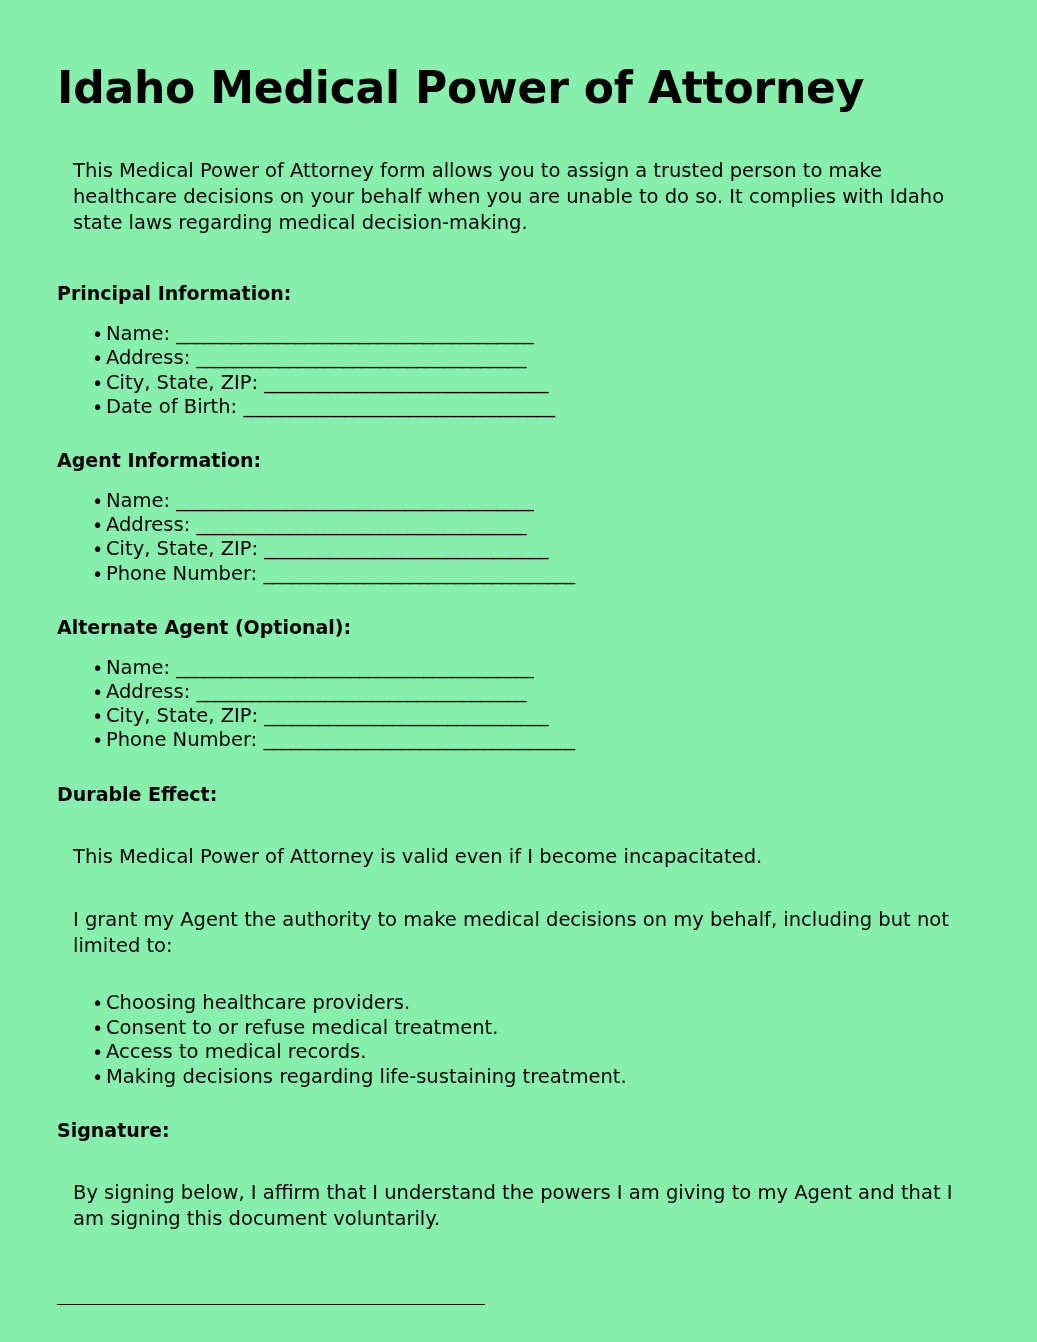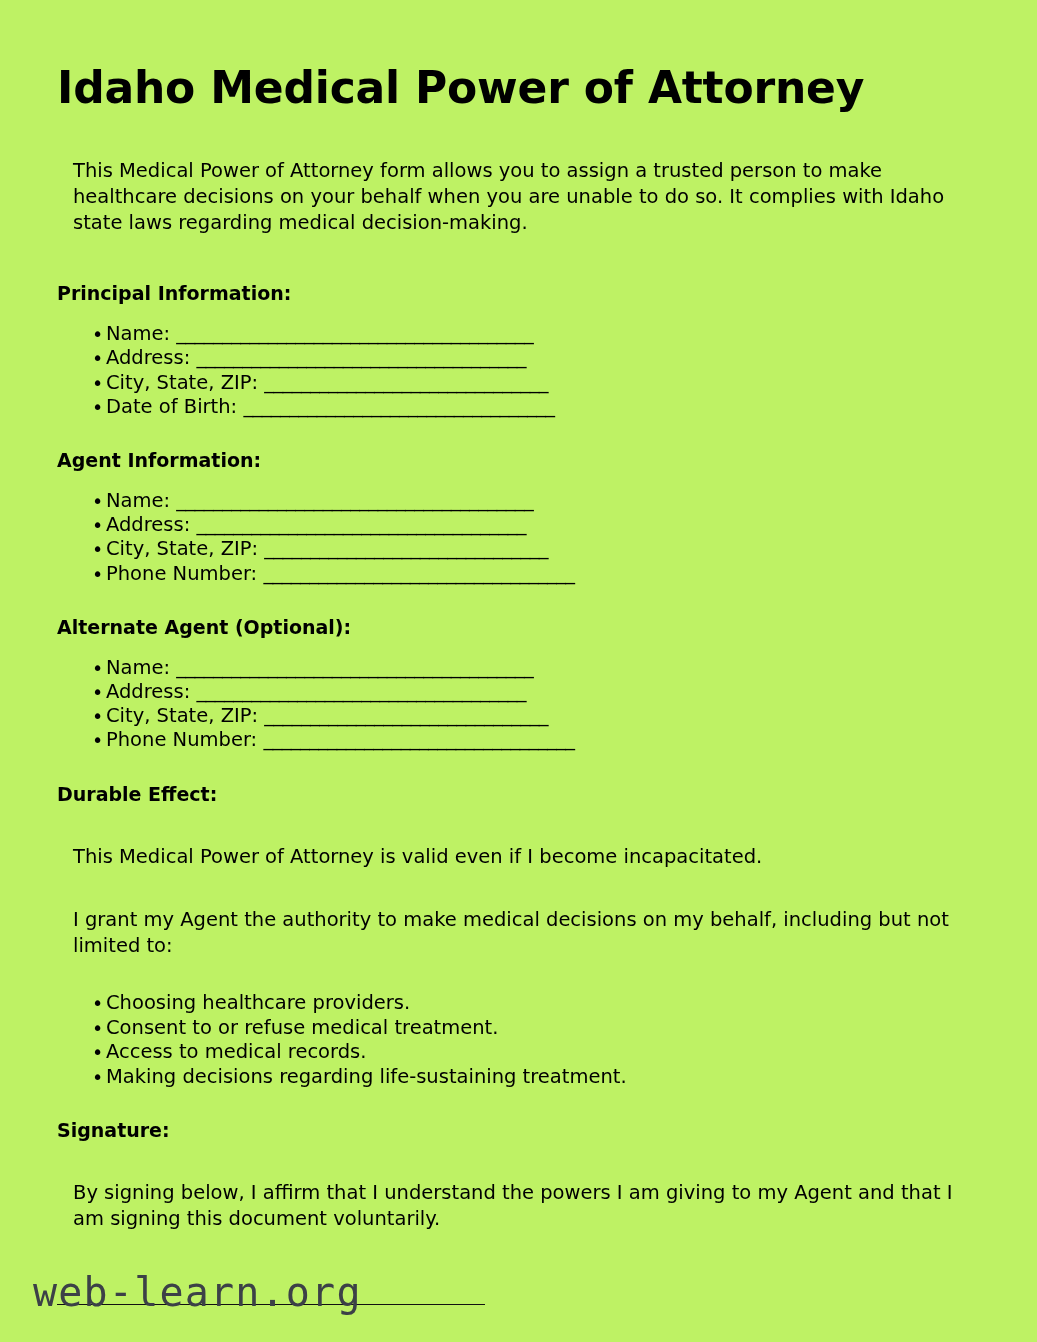--- a/index.html
+++ b/index.html
@@ -9,21 +9,21 @@
     background: #ffffff;
   }
   body {
     font-family: "DejaVu Sans", "Liberation Sans", sans-serif;
     color: #000000;
   }
   .page {
     position: relative;
     width: 1037px;
     height: 1342px;
-    background: #bef264;
+    background: #86efac;
     overflow: hidden;
     box-sizing: border-box;
   }
   .content {
     position: absolute;
     left: 57px;
     top: 0;
     width: 910px;
   }
   .doc-title {
@@ -238,14 +238,13 @@
     <div class="sig-block-1">
       <hr class="sig-rule">
     </div>
 
     <div class="sig-block-2">
       <hr class="sig-rule">
     </div>
 
   </div>
 
-  <div class="watermark">web-learn.org</div>
 </div>
 
 </body></html>

